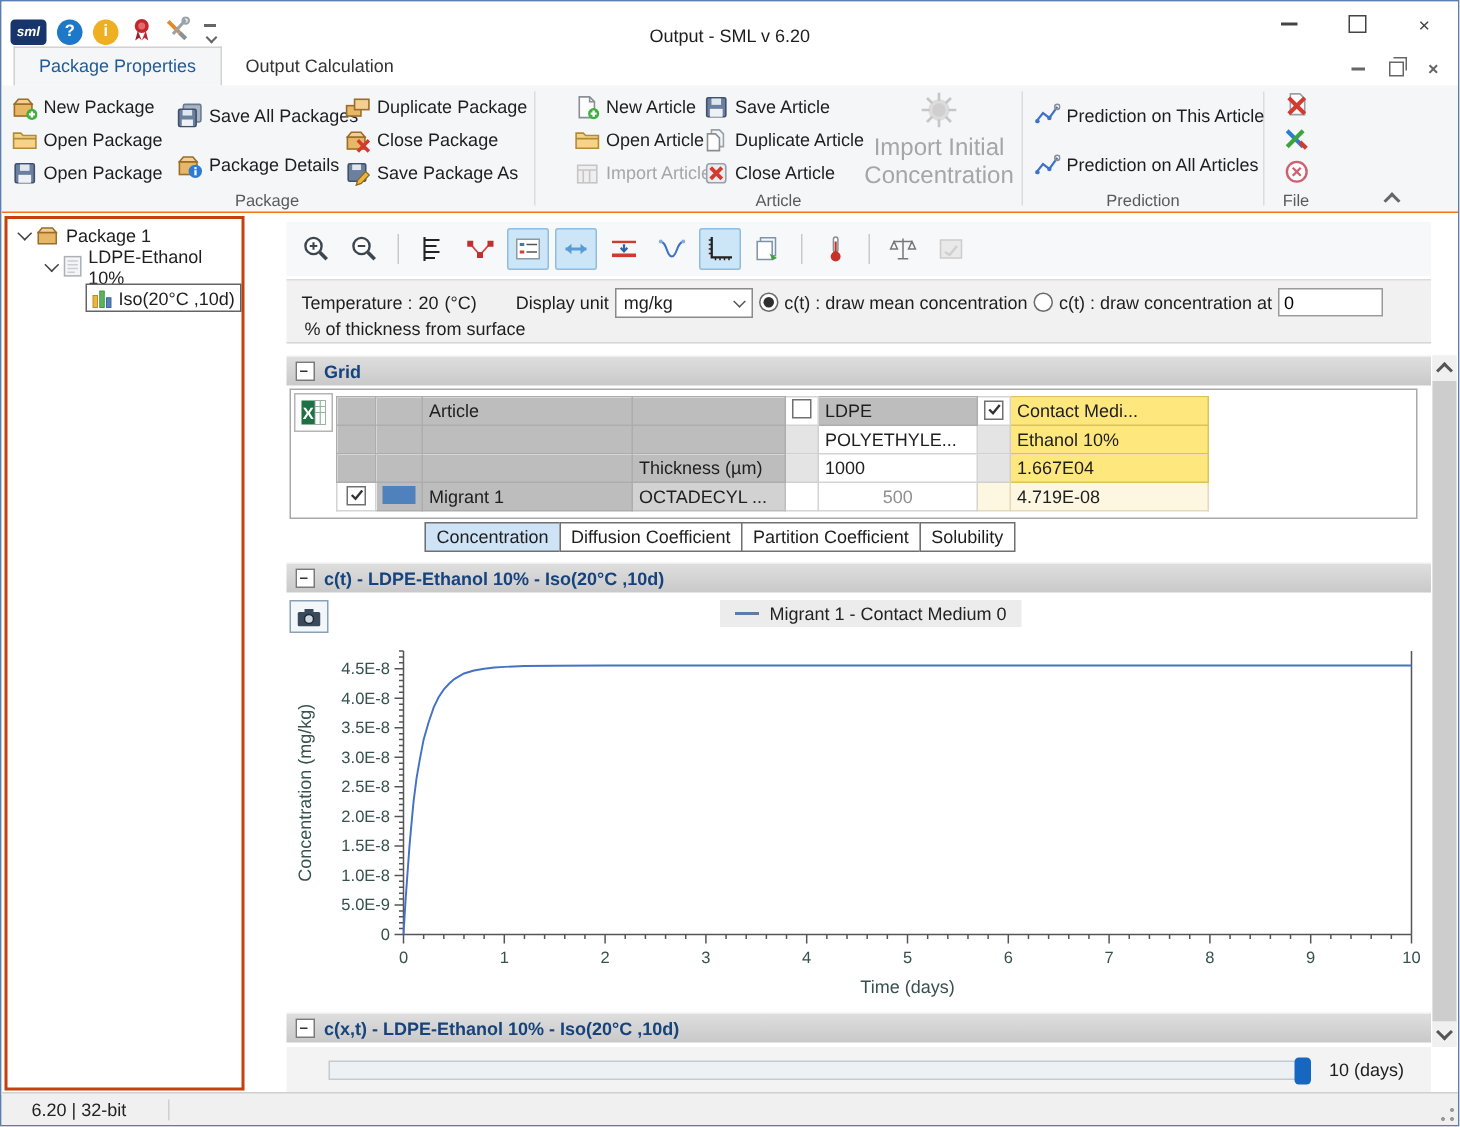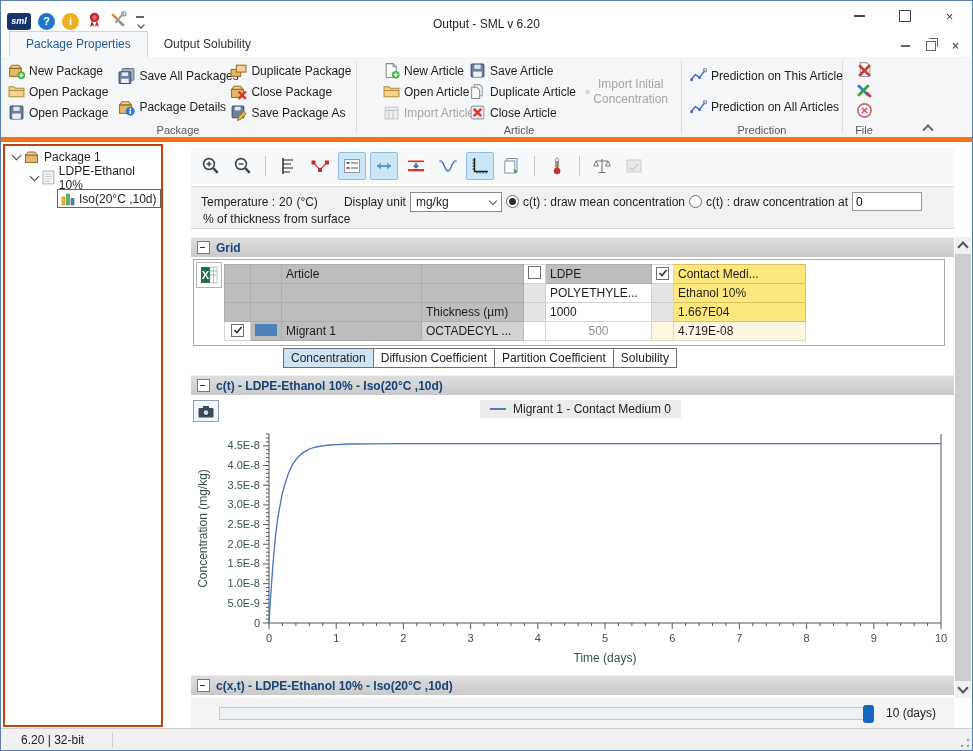--- a/index.html
+++ b/index.html
@@ -24,30 +24,30 @@
   .tabrow{position:absolute;left:0;top:30px;width:100%;height:26px;background:#fff;display:flex;align-items:flex-end;}
   .rtab{padding:5px 16px 6px 16px;font-size:12px;color:#333;}
   .rtab.active{color:#1f5c99;background:#f5f6f7;border:1px solid #d2d2d2;border-bottom:none;margin-left:8px;}
   .mdibtns{margin-left:auto;display:flex;gap:4px;padding:0 6px 3px 0;}
   .mdib{width:21px;height:16px;display:flex;align-items:center;justify-content:center;color:#666;}
   .mdiline{width:9px;height:1.5px;background:#666;}
   .mdirest{width:8px;height:8px;border:1.2px solid #666;position:relative;}
   .mdirest:before{content:"";position:absolute;left:2px;top:-4px;width:8px;height:8px;border:1.2px solid #666;border-left:none;border-bottom:none;}
   .mdix{font-size:12px;font-weight:bold;}
   
-  .ribbon{position:absolute;left:0;top:56px;width:100%;height:85px;background:#f5f6f7;border-bottom:5px solid #f97316;box-sizing:border-box;display:flex;}
+  .ribbon{position:absolute;left:0;top:56px;width:100%;height:85px;background:#f5f6f7;border-bottom:1px solid #f97316;box-sizing:border-box;display:flex;}
   .rgroup{position:relative;height:100%;box-sizing:border-box;padding:3px 2px 14px 2px;}
   .rgsep{width:1px;background:#dcdcdc;margin:4px 1px;}
   .rglabel{position:absolute;left:0;right:0;bottom:1px;text-align:center;font-size:11px;color:#5a5a5a;}
   .rcols{display:flex;height:100%;box-sizing:border-box;}
   .rcol{display:flex;flex-direction:column;justify-content:flex-start;}
   .rbtn{display:flex;align-items:center;gap:4px;height:22px;padding:0 5px;font-size:12px;white-space:nowrap;color:#1e1e1e;}
   .rbtn.disabled{color:#a6a6a6;}
   .ric{width:17px;height:17px;flex:none;}
-  .bigbtn{width:84px;display:flex;flex-direction:row;align-items:center;justify-content:center;gap:2px;color:#a6a6a6;text-align:center;font-size:12px;line-height:1.2;}
+  .bigbtn{width:84px;display:flex;flex-direction:column;align-items:center;justify-content:center;gap:2px;color:#a6a6a6;text-align:center;font-size:16px;line-height:1.2;}
   .ribchev{position:absolute;right:38px;bottom:6px;width:10px;height:8px;}
   .ribchev:before{content:"";display:block;width:6px;height:6px;border-left:2px solid #666;border-top:2px solid #666;transform:rotate(45deg) translate(2px,2px);}
   
   .main{position:absolute;left:0;top:141px;width:100%;height:588px;background:#fff;}
   .tree{position:absolute;left:2px;top:2px;width:160px;height:583px;border:2px solid #c2410c;background:#fff;box-sizing:border-box;}
   .trow{display:flex;align-items:center;height:21px;gap:4px;font-size:12px;}
   .tchev{width:6px;height:6px;border-right:1.6px solid #444;border-bottom:1.6px solid #444;transform:rotate(45deg);flex:none;margin-top:-3px;}
   .tsel{display:inline-flex;align-items:center;gap:4px;border:1px solid #646464;padding:0 3px;height:19px;box-sizing:border-box;}
   .content{position:absolute;left:188px;top:0;right:0;height:100%;}
   
@@ -153,21 +153,21 @@
         </div>
       <div class="wbtn">
           <span class="wmaxbox"></span>
         </div>
       <div class="wbtn">×</div>
     </div>
   </div>
 
   <div class="tabrow">
     <div class="rtab active">Package Properties</div>
-    <div class="rtab">Output Solubility</div>
+    <div class="rtab">Output Calculation</div>
     <div class="mdibtns">
       <div class="mdib">
           <span class="mdiline"></span>
         </div>
       <div class="mdib">
           <span class="mdirest"></span>
         </div>
       <div class="mdib mdix">×</div>
     </div>
   </div>

